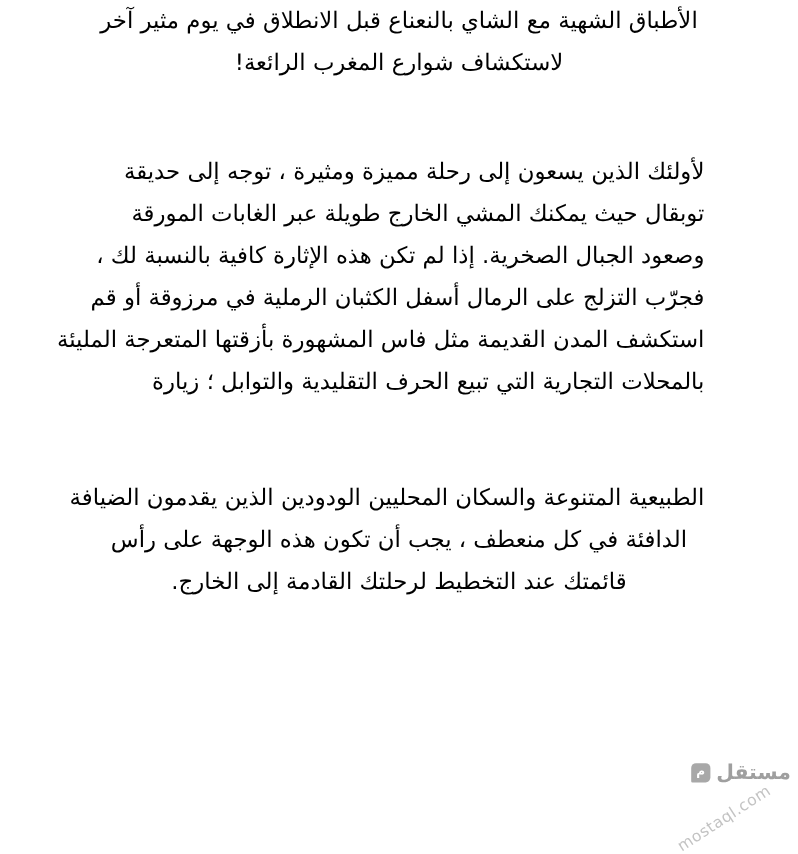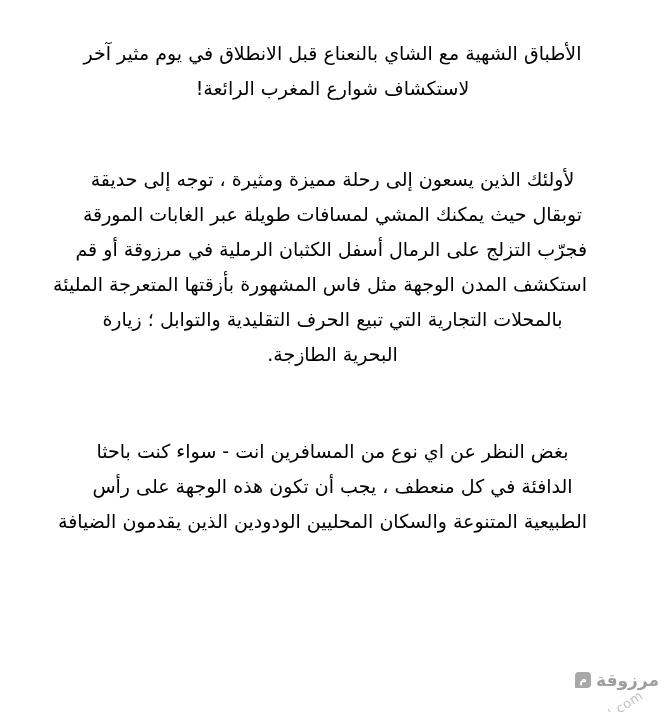--- a/index.html
+++ b/index.html
@@ -18,33 +18,32 @@
     width: 665px;
     height: 712px;
     position: relative;
     background: #ffffff;
   }
   .doc {
     direction: rtl;
     unicode-bidi: embed;
     padding: 0 78px;
     color: #000000;
-    margin-top: 36px;
   }
   .para {
     font-size: 19px;
     line-height: 35px;
     color: #000000;
   }
   .line {
     white-space: nowrap;
     height: 35px;
   }
   .para.center .line { text-align: center; }
-  .para.right  .line { text-align: center; }
+  .para.right  .line { text-align: right; }
   .spacer-a { height: 56px; }
   .spacer-b { height: 62px; }
 
   
   .watermark {
     position: absolute;
     right: 0;
     bottom: 0;
     width: 140px;
     height: 80px;
@@ -94,38 +93,38 @@
 
     <div class="para center">
       <div class="line">الأطباق الشهية مع الشاي بالنعناع قبل الانطلاق في يوم مثير آخر</div>
       <div class="line">لاستكشاف شوارع المغرب الرائعة!</div>
     </div>
 
     <div class="spacer-a"></div>
 
     <div class="para right">
       <div class="line">لأولئك الذين يسعون إلى رحلة مميزة ومثيرة ، توجه إلى حديقة</div>
-      <div class="line">توبقال حيث يمكنك المشي لمسافات طويلة عبر الغابات المورقة</div>
+      <div class="line">توبقال حيث يمكنك المشي الخارج طويلة عبر الغابات المورقة</div>
+      <div class="line">وصعود الجبال الصخرية. إذا لم تكن هذه الإثارة كافية بالنسبة لك ،</div>
       <div class="line">فجرّب التزلج على الرمال أسفل الكثبان الرملية في مرزوقة أو قم</div>
-      <div class="line">استكشف المدن الوجهة مثل فاس المشهورة بأزقتها المتعرجة المليئة</div>
+      <div class="line">استكشف المدن القديمة مثل فاس المشهورة بأزقتها المتعرجة المليئة</div>
       <div class="line">بالمحلات التجارية التي تبيع الحرف التقليدية والتوابل ؛ زيارة</div>
-      <div class="line">البحرية الطازجة.</div>
     </div>
 
     <div class="spacer-b"></div>
 
     <div class="para center">
-      <div class="line">بغض النظر عن اي نوع من المسافرين انت - سواء كنت باحثا</div>
+      <div class="line">الطبيعية المتنوعة والسكان المحليين الودودين الذين يقدمون الضيافة</div>
       <div class="line">الدافئة في كل منعطف ، يجب أن تكون هذه الوجهة على رأس</div>
-      <div class="line">الطبيعية المتنوعة والسكان المحليين الودودين الذين يقدمون الضيافة</div>
+      <div class="line">قائمتك عند التخطيط لرحلتك القادمة إلى الخارج.</div>
     </div>
 
   </div>
 
   <div class="watermark">
     <div class="wm-brand">
       <span class="wm-logo">م</span>
-      <span class="wm-name">مرزوقة</span>
+      <span class="wm-name">مستقل</span>
     </div>
     <div class="wm-domain">mostaql.com</div>
   </div>
 
 </div>
 
 </body></html>

